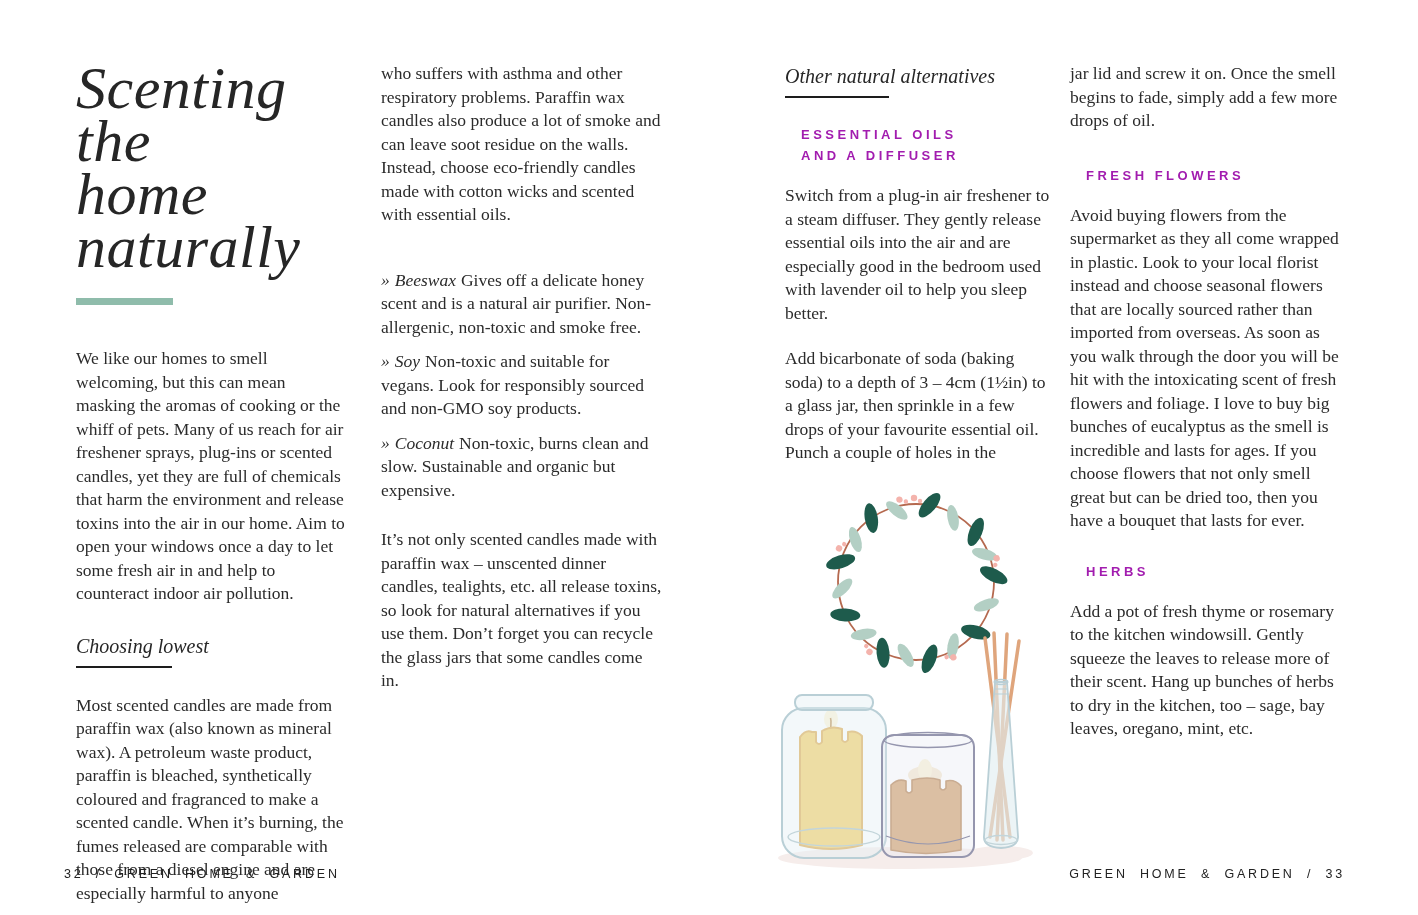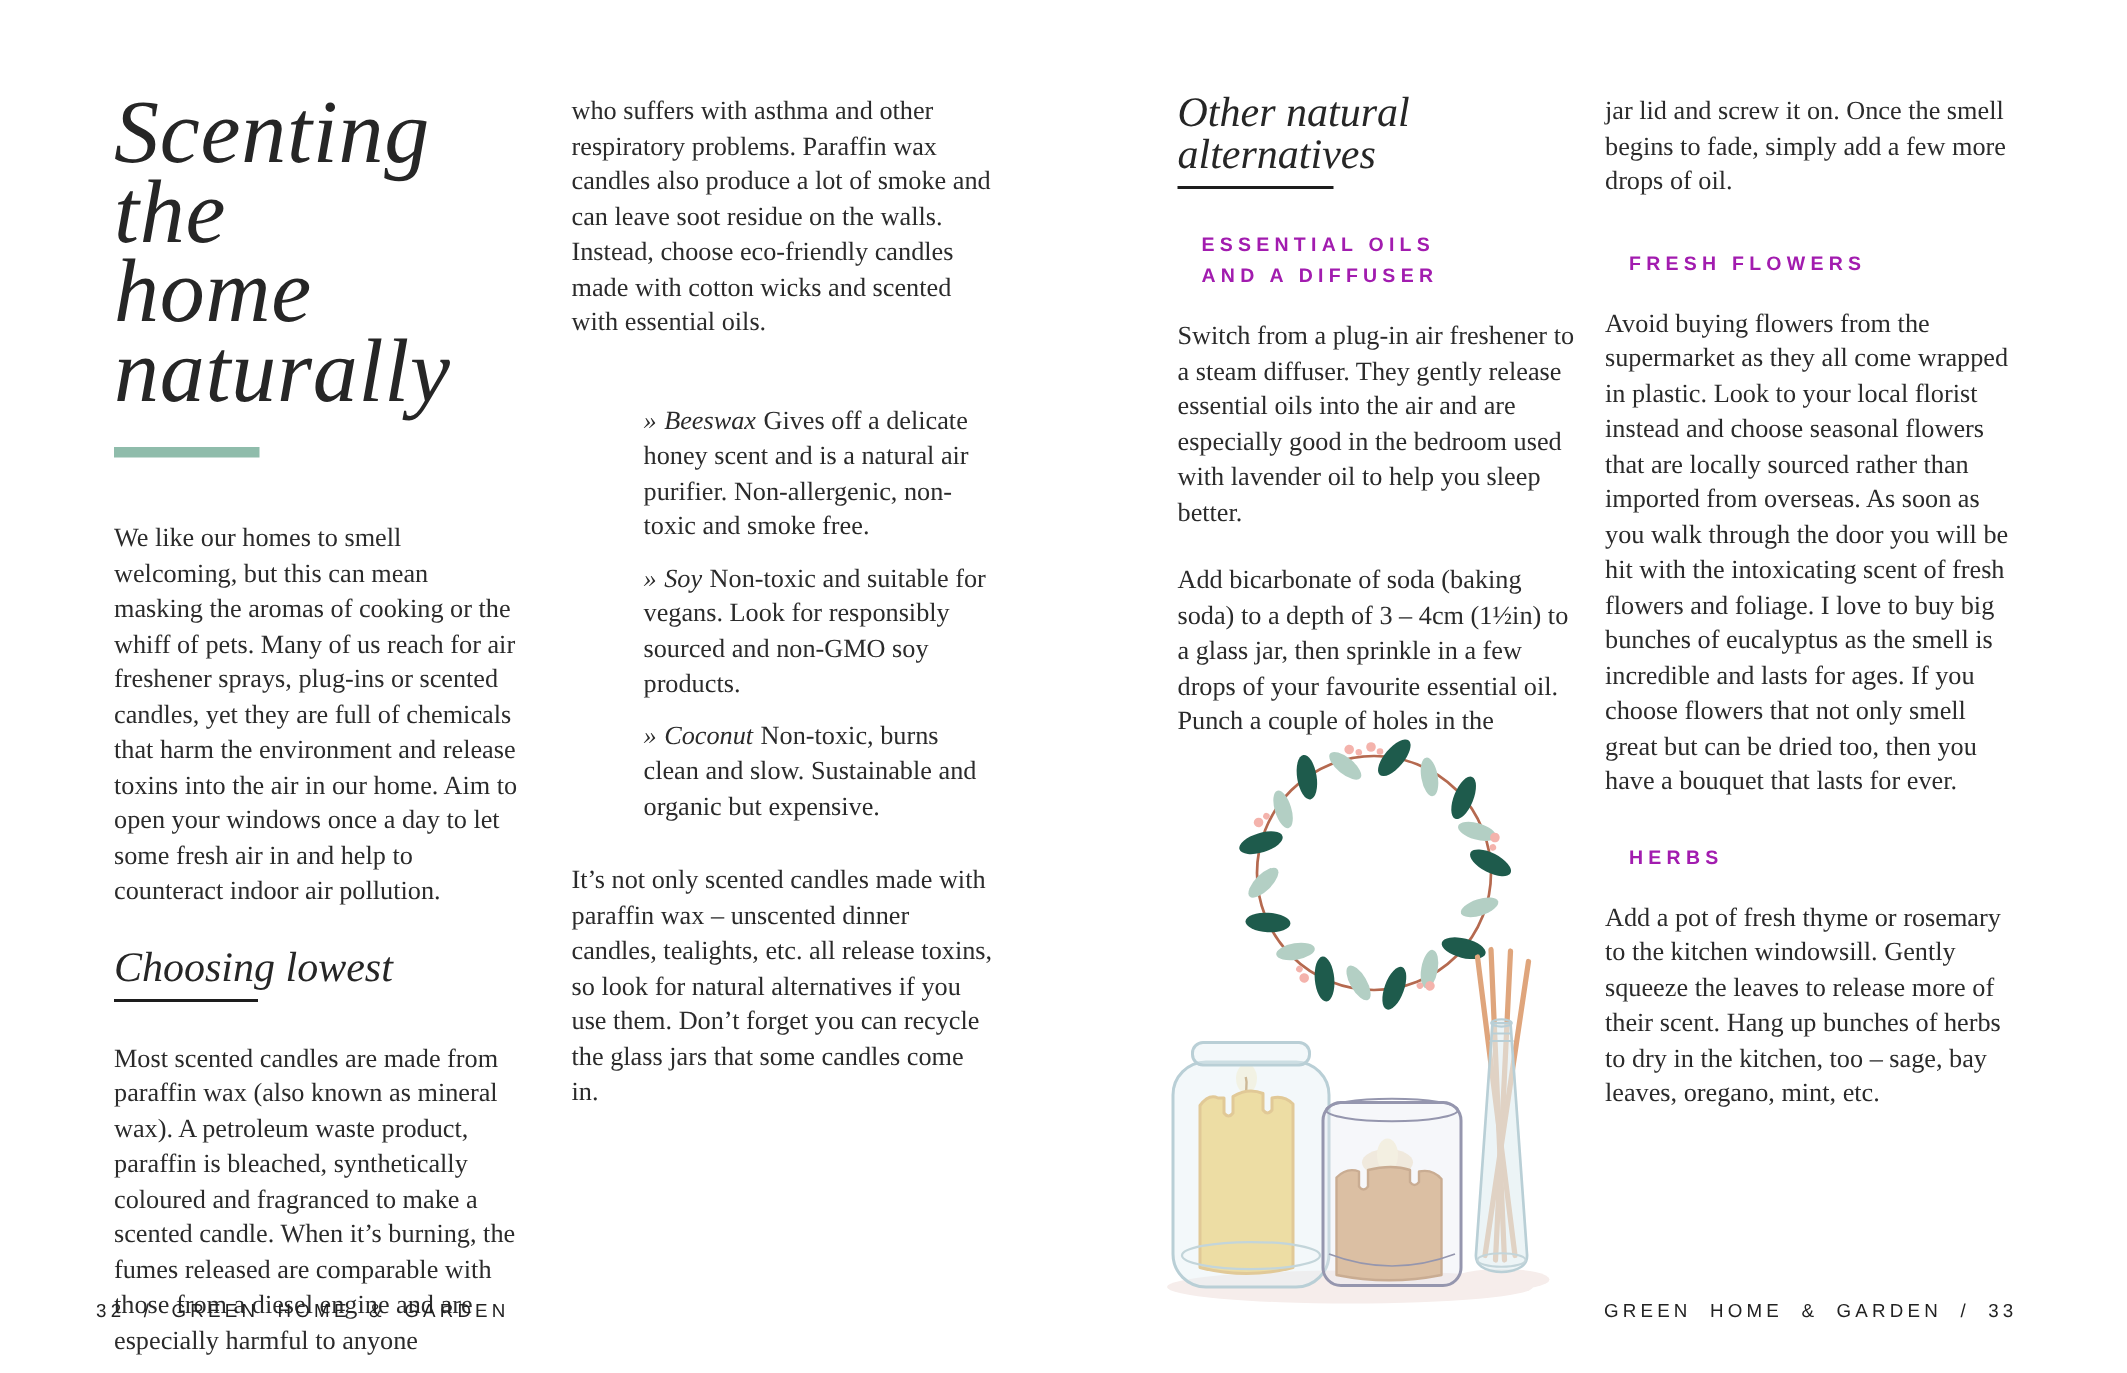--- a/index.html
+++ b/index.html
@@ -14,33 +14,33 @@
   .col-r1 { left:785px; width:268px; }
   .col-r2 { left:1070px; width:278px; }
 
   p { margin:0 0 22px; font-size:17.5px; line-height:23.5px; }
 
   .title { margin:0; font-weight:400; font-style:italic; font-size:60px; line-height:53px; letter-spacing:0.5px; color:#262626; }
   .title span { display:block; }
 
   .accent-bar { width:97px; height:7px; background:#8fbcab; margin:24px 0 42px; }
 
-  .sub-heading { margin:0 0 6px; font-weight:400; font-style:italic; font-size:28px; line-height:28px; color:#262626; }
+  .sub-heading { margin:0 0 6px; font-weight:400; font-style:italic; font-size:20px; line-height:28px; color:#262626; }
   .heading-rule { width:96px; border-bottom:2px solid #1d1d1d; margin:0 0 26px; }
   .col-l1 .sub-heading { margin-top:2px; }
 
   .caps { margin:0 16px 5px; font-family:"Liberation Sans", sans-serif; font-weight:700;
           font-size:13px; line-height:21px; letter-spacing:3.5px; color:#a21caf; }
   .caps span { display:block; }
 
   .section { margin-bottom:22px; }
   .section p { margin-bottom:0;margin-top:18px; }
 
   .para-tight { margin-bottom:42px; }
-  .bullets { margin-bottom:26px;margin-left:48px; }
+  .bullets { margin-bottom:26px; }
   .bullet { margin:0 0 11px; }
   .bullet .marker { font-style:italic; margin-right:5px; }
   .bullet .term { margin-right:5px; }
 
   .footer { position:absolute; top:867px; font-family:"Liberation Sans", sans-serif; font-weight:500;
             font-size:12.5px; letter-spacing:2.8px; word-spacing:6px; color:#222; }
   .footer-left { left:64px; }
   .footer-right { right:73px; text-align:right; }
 
   .illustration { position:absolute; left:778px; top:492px; }

